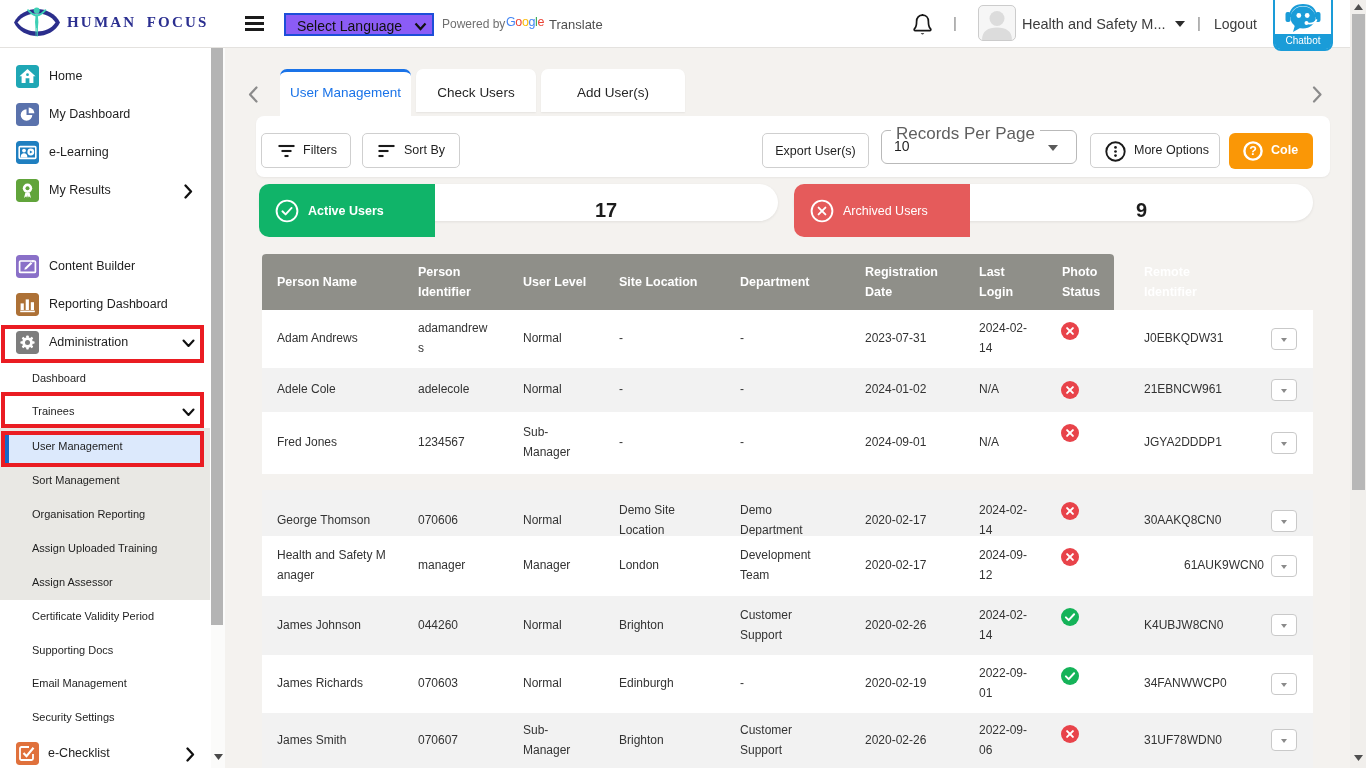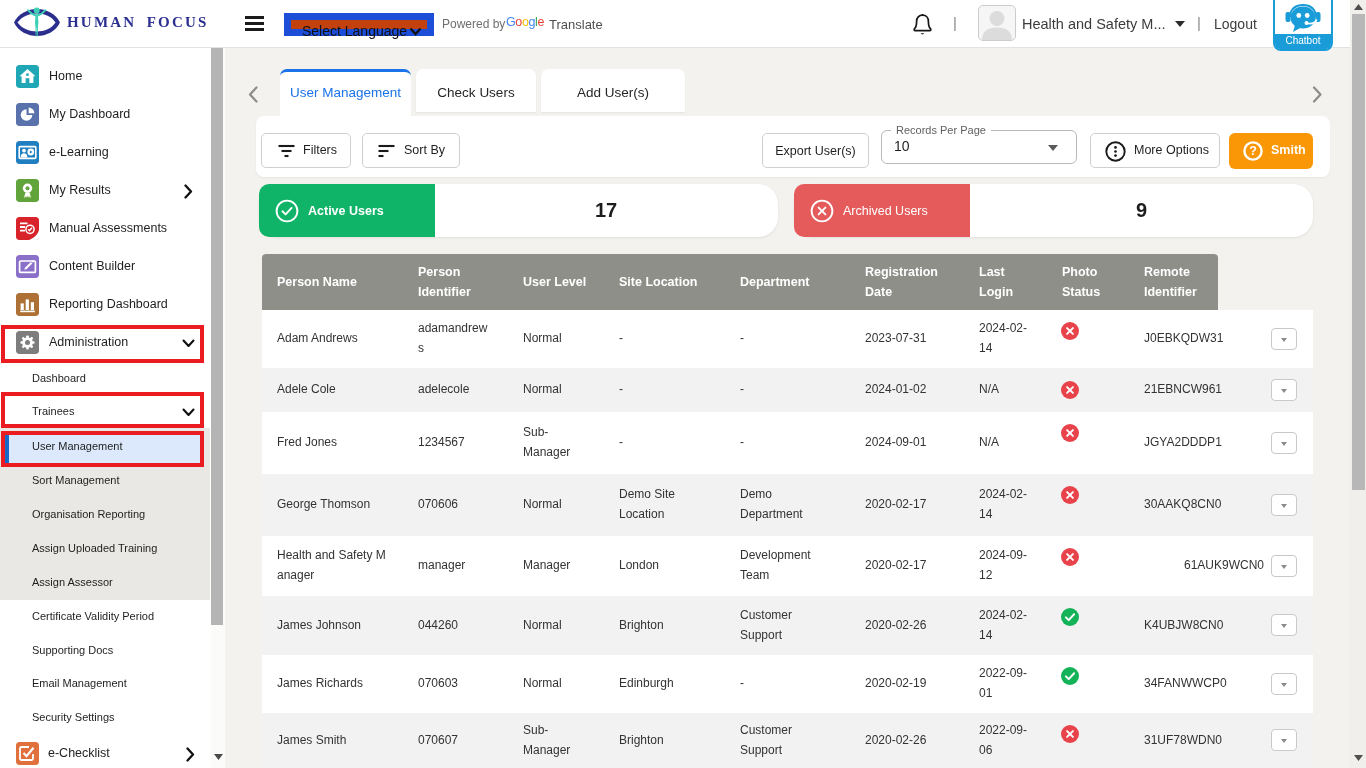--- a/index.html
+++ b/index.html
@@ -4,21 +4,21 @@
 <style>
 * { margin:0; padding:0; box-sizing:border-box; }
 html,body { width:1366px; height:768px; overflow:hidden; }
 body { font-family:"Liberation Sans", sans-serif; background:#fff; position:relative; }
 
 #topbar { position:absolute; left:0; top:0; width:1366px; height:48px; background:#fff; border-bottom:1px solid #e4e2df; z-index:30; }
 #logo { position:absolute; left:13px; top:6px; width:210px; height:36px; }
 #logotext { position:absolute; left:67px; top:13px; font-family:"Liberation Serif", serif; font-weight:bold; font-size:15px; letter-spacing:2.2px; color:#2b2f90; }
 #hamb { position:absolute; left:245px; top:16px; width:19px; height:16px; }
 #hamb div { position:absolute; left:0; width:19px; height:2.7px; background:#1b1b1b; }
-#selbox { position:absolute; left:284px; top:13px; width:150px; height:23px; background:#c2410c; border:7px solid #1d4ed8; }
+#selbox { position:absolute; left:284px; top:13px; width:150px; height:23px; background:#8b5cf6; border:2px solid #1d4ed8; }
 #selbox span { position:absolute; left:11px; top:3px; font-size:14px; color:#111; }
 #poweredby { position:absolute; left:442px; top:17px; font-size:12px; color:#6f6f6f; }
 #glogo { position:absolute; left:506px; top:14.5px; font-size:12.5px; letter-spacing:-0.4px; }
 #gtrans { position:absolute; left:549px; top:16.5px; font-size:13px; color:#4f4f4f; }
 .pipe { position:absolute; top:14px; font-size:15px; color:#8a8a8a; }
 #uname { position:absolute; left:1022px; top:16px; font-size:14.5px; color:#3c3c3c; }
 #ucaret { position:absolute; left:1175px; top:21px; width:0; height:0; border-left:5.5px solid transparent; border-right:5.5px solid transparent; border-top:6.5px solid #2c2c2c; }
 #logout { position:absolute; left:1214px; top:16px; font-size:14px; color:#3c3c3c; }
 #avatar { position:absolute; left:978px; top:5px; width:38px; height:36px; background:#f6f6f6; border:1px solid #cccccc; border-radius:5px; overflow:hidden; }
 #chatbot { position:absolute; left:1273px; top:-2px; width:60px; height:53px; background:#fff; border:2px solid #1a9cd8; border-radius:0 0 8px 8px; z-index:40; }
@@ -39,26 +39,26 @@
 #sbthumb { position:absolute; left:0px; top:0px; width:12px; height:577px; background:#b4b4b4; }
 #pgscroll { position:absolute; left:1350px; top:0; width:16px; height:768px; background:#f1efec; z-index:50; }
 #pgthumb { position:absolute; left:1.5px; top:14px; width:13px; height:476px; background:#b7b7b7; }
 
 #main { position:absolute; left:224px; top:48px; width:1126px; height:720px; background:#f4f2ef; z-index:10; }
 .tab { position:absolute; top:21px; height:43px; background:#fff; border-radius:7px 7px 0 0; text-align:center; font-size:13.5px; color:#262626; line-height:47px; box-shadow:0 1px 2px rgba(0,0,0,0.06); white-space:nowrap; }
 #tab1 { left:56px; top:21px; width:131px; height:48px; border-top:3px solid #1a73e8; color:#1a73e8; border-radius:7px 7px 0 0; line-height:42px; box-shadow:none; }
 #toolcard { position:absolute; left:32px; top:68px; width:1074px; height:61px; background:#fff; border-radius:8px; box-shadow:0 1px 2px rgba(0,0,0,0.05); }
 .btn { position:absolute; top:85px; height:35px; white-space:nowrap; background:#fff; border:1px solid #cfcfcf; border-radius:5px; font-size:12.5px; color:#1f1f1f; }
 #statrow { position:absolute; left:0px; top:136px; width:1126px; height:53px; }
-.statcard { position:absolute; top:0; height:53px; background:#fff; border-radius:20px; box-shadow:0 1px 3px rgba(0,0,0,0.08); }
+.statcard { position:absolute; top:0; height:37px; background:#fff; border-radius:20px; box-shadow:0 1px 3px rgba(0,0,0,0.08); }
 .statpill { position:absolute; left:0; top:0; height:53px; border-radius:10px 0 0 10px; color:#fff; }
 .statnum { position:absolute; top:15px; font-size:20px; font-weight:bold; color:#1c1c1c; }
 
 #tbl { position:absolute; left:38px; top:206px; width:1051px; height:514px; }
-#thead { position:absolute; left:0; top:0; width:956px; height:56px; background:#8f8f89; border-radius:4px 4px 0 0; color:#fff; font-size:12.5px; }
+#thead { position:absolute; left:0; top:0; width:852px; height:56px; background:#8f8f89; border-radius:4px 4px 0 0; color:#fff; font-size:12.5px; }
 .hc { position:absolute; top:0; height:56px; display:flex; align-items:center; line-height:20.5px; font-weight:bold; }
 .row { position:absolute; left:0; width:1051px; }
 .cell { position:absolute; top:0; height:100%; display:flex; align-items:center; font-size:12px; color:#333; line-height:19.7px; }
 .acbtn { position:absolute; left:1009px; width:26px; height:22px; background:#fff; border:1px solid #c9c9c9; border-radius:4px; }
 .acbtn:after { content:""; position:absolute; left:8.5px; top:9px; border-left:3.5px solid transparent; border-right:3.5px solid transparent; border-top:4px solid #8a8a8a; }
 .sticon { position:absolute; width:18px; height:18px; border-radius:50%; }
 </style>
 </head>
 <body>
 
@@ -155,34 +155,20 @@
         <circle cx="11.5" cy="9.3" r="4.7" fill="#fff"></circle>
         <circle cx="11.5" cy="9.3" r="2" fill="#61a43b"></circle>
         <path d="M9.4,13.6 L8,19 L10.2,17.2 L11,18.8 L12.2,13.9 Z" fill="#fff"></path>
         <path d="M13.6,13.6 L15,19 L12.8,17.2 L12,18.8 L10.8,13.9 Z" fill="#fff"></path>
       </svg>
     <div class="lb">My Results</div>
     <svg class="chev" style="left:184px;top:12px" width="9" height="15" viewBox="0 0 9 15">
         <polyline points="1.5,1.5 7,7.5 1.5,13.5" fill="none" stroke="#111" stroke-width="2.3" stroke-linecap="round" stroke-linejoin="round"></polyline>
       </svg>
   </div>
-  <div class="navitem" style="top:161.5px">
-    <svg class="ic" viewBox="0 0 23 23">
-        <rect width="23" height="23" rx="3" fill="#d8232a"></rect>
-        <path d="M23,13 L23,23 L13,23 C18,21 21.5,18 23,13 Z" fill="#fff"></path>
-        <g stroke="#fff" stroke-width="1.9">
-          <line x1="4" y1="6.4" x2="11.5" y2="6.4"></line>
-          <line x1="4" y1="10" x2="9" y2="10"></line>
-          <line x1="4" y1="13.6" x2="9" y2="13.6"></line>
-        </g>
-        <circle cx="14" cy="12.3" r="4.1" fill="none" stroke="#fff" stroke-width="1.5"></circle>
-        <polyline points="12.2,12.3 13.5,13.6 15.9,10.7" fill="none" stroke="#fff" stroke-width="1.4"></polyline>
-      </svg>
-    <div class="lb">Manual Assessments</div>
-  </div>
   <div class="navitem" style="top:199.5px">
     <svg class="ic" viewBox="0 0 23 23">
         <rect width="23" height="23" rx="3" fill="#8a70c8"></rect>
         <rect x="3.6" y="6" width="15.8" height="11.4" rx="1" fill="none" stroke="#fff" stroke-width="1.7"></rect>
         <path d="M8.4,14.8 L8.9,12.8 L14.8,6.9 L16.3,8.4 L10.4,14.3 Z" fill="#fff"></path>
         <path d="M15.4,6.3 L16.1,5.6 C16.5,5.2 17.2,5.2 17.6,5.6 C18,6 18,6.7 17.6,7.1 L16.9,7.8 Z" fill="#fff"></path>
       </svg>
     <div class="lb">Content Builder</div>
   </div>
   <div class="navitem" style="top:237.5px">
@@ -303,39 +289,39 @@
         <g stroke="#1a1a1a" stroke-width="2.1">
           <line x1="0.5" y1="2" x2="16.5" y2="2"></line>
           <line x1="0.5" y1="7" x2="10.5" y2="7"></line>
           <line x1="0.5" y1="12" x2="5.5" y2="12"></line>
         </g>
       </svg>
     <span style="position:absolute;left:41px;top:9px">Sort By</span>
   </div>
   <div class="btn" style="left:538px;width:107px;text-align:center;line-height:34px">Export User(s)</div>
   <div id="rpp" style="position:absolute;left:657px;top:82px;width:196px;height:34px;border:1px solid #b9b9b9;border-radius:6px;background:#fff">
-    <div style="position:absolute;left:9px;top:-7px;background:#fff;padding:0 5px;font-size:11px;color:#5f5f5f">Records Per Page</div>
+    <div style="position:absolute;left:9px;top:-7px;background:#fff;padding:0 5px;font-size:17px;color:#5f5f5f">Records Per Page</div>
     <div style="position:absolute;left:12px;top:7px;font-size:14px;color:#1f1f1f">10</div>
     <div style="position:absolute;right:18px;top:14px;width:0;height:0;border-left:5.5px solid transparent;border-right:5.5px solid transparent;border-top:6px solid #5a5a5a"></div>
   </div>
   <div class="btn" style="left:866px;width:130px">
     <svg style="position:absolute;left:14px;top:6.5px" width="21" height="21" viewBox="0 0 21 21">
         <circle cx="10.5" cy="10.5" r="9.2" fill="none" stroke="#1a1a1a" stroke-width="1.9"></circle>
         <circle cx="10.5" cy="6.4" r="1.35" fill="#1a1a1a"></circle>
         <circle cx="10.5" cy="10.5" r="1.35" fill="#1a1a1a"></circle>
         <circle cx="10.5" cy="14.6" r="1.35" fill="#1a1a1a"></circle>
       </svg>
     <span style="position:absolute;left:43px;top:9px">More Options</span>
   </div>
   <div style="position:absolute;left:1005px;top:85px;width:84px;height:36px;background:#fa9706;border-radius:6px">
     <svg style="position:absolute;left:14px;top:8px" width="20" height="20" viewBox="0 0 20 20">
         <circle cx="10" cy="10" r="8.6" fill="none" stroke="#fff" stroke-width="2.4"></circle>
         <text x="10" y="14.4" text-anchor="middle" font-size="12.5" font-weight="bold" fill="#fff" font-family="Liberation Sans,sans-serif">?</text>
       </svg>
-    <span style="position:absolute;left:42px;top:10px;font-size:12.5px;font-weight:bold;color:#fff">Smith</span>
+    <span style="position:absolute;left:42px;top:10px;font-size:12.5px;font-weight:bold;color:#fff">Cole</span>
   </div>
   <div id="statrow">
     <div class="statcard" style="left:35px;width:519px">
       <div class="statpill" style="width:176px;background:#10b469">
         <svg style="position:absolute;left:16px;top:14.5px" width="24" height="24" viewBox="0 0 24 24">
             <circle cx="12" cy="12" r="10.4" fill="none" stroke="#fff" stroke-width="1.9"></circle>
             <polyline points="7.4,12.3 10.6,15.4 16.6,8.9" fill="none" stroke="#fff" stroke-width="1.9" stroke-linecap="round" stroke-linejoin="round"></polyline>
           </svg>
         <span style="position:absolute;left:49px;top:20px;font-size:12.5px;font-weight:bold">Active Users</span>
       </div>
@@ -462,21 +448,21 @@
             <g stroke="#fff" stroke-width="2" stroke-linecap="round">
               <line x1="6.1" y1="6.1" x2="11.9" y2="11.9"></line>
               <line x1="11.9" y1="6.1" x2="6.1" y2="11.9"></line>
             </g>
           </svg></div>
         <div class="cell" style="left:882px">
           <div>JGYA2DDDP1</div>
         </div>
         <div class="acbtn" style="top:20px"></div>
       </div>
-    <div class="row" style="top:220px;height:62px;background:#f2f2f2">
+    <div class="row" style="top:236px;height:62px;background:#f2f2f2">
         <div class="cell" style="left:15px">
           <div>George Thomson</div>
         </div>
         <div class="cell" style="left:156px">
           <div>070606</div>
         </div>
         <div class="cell" style="left:261px">
           <div>Normal</div>
         </div>
         <div class="cell" style="left:357px">

